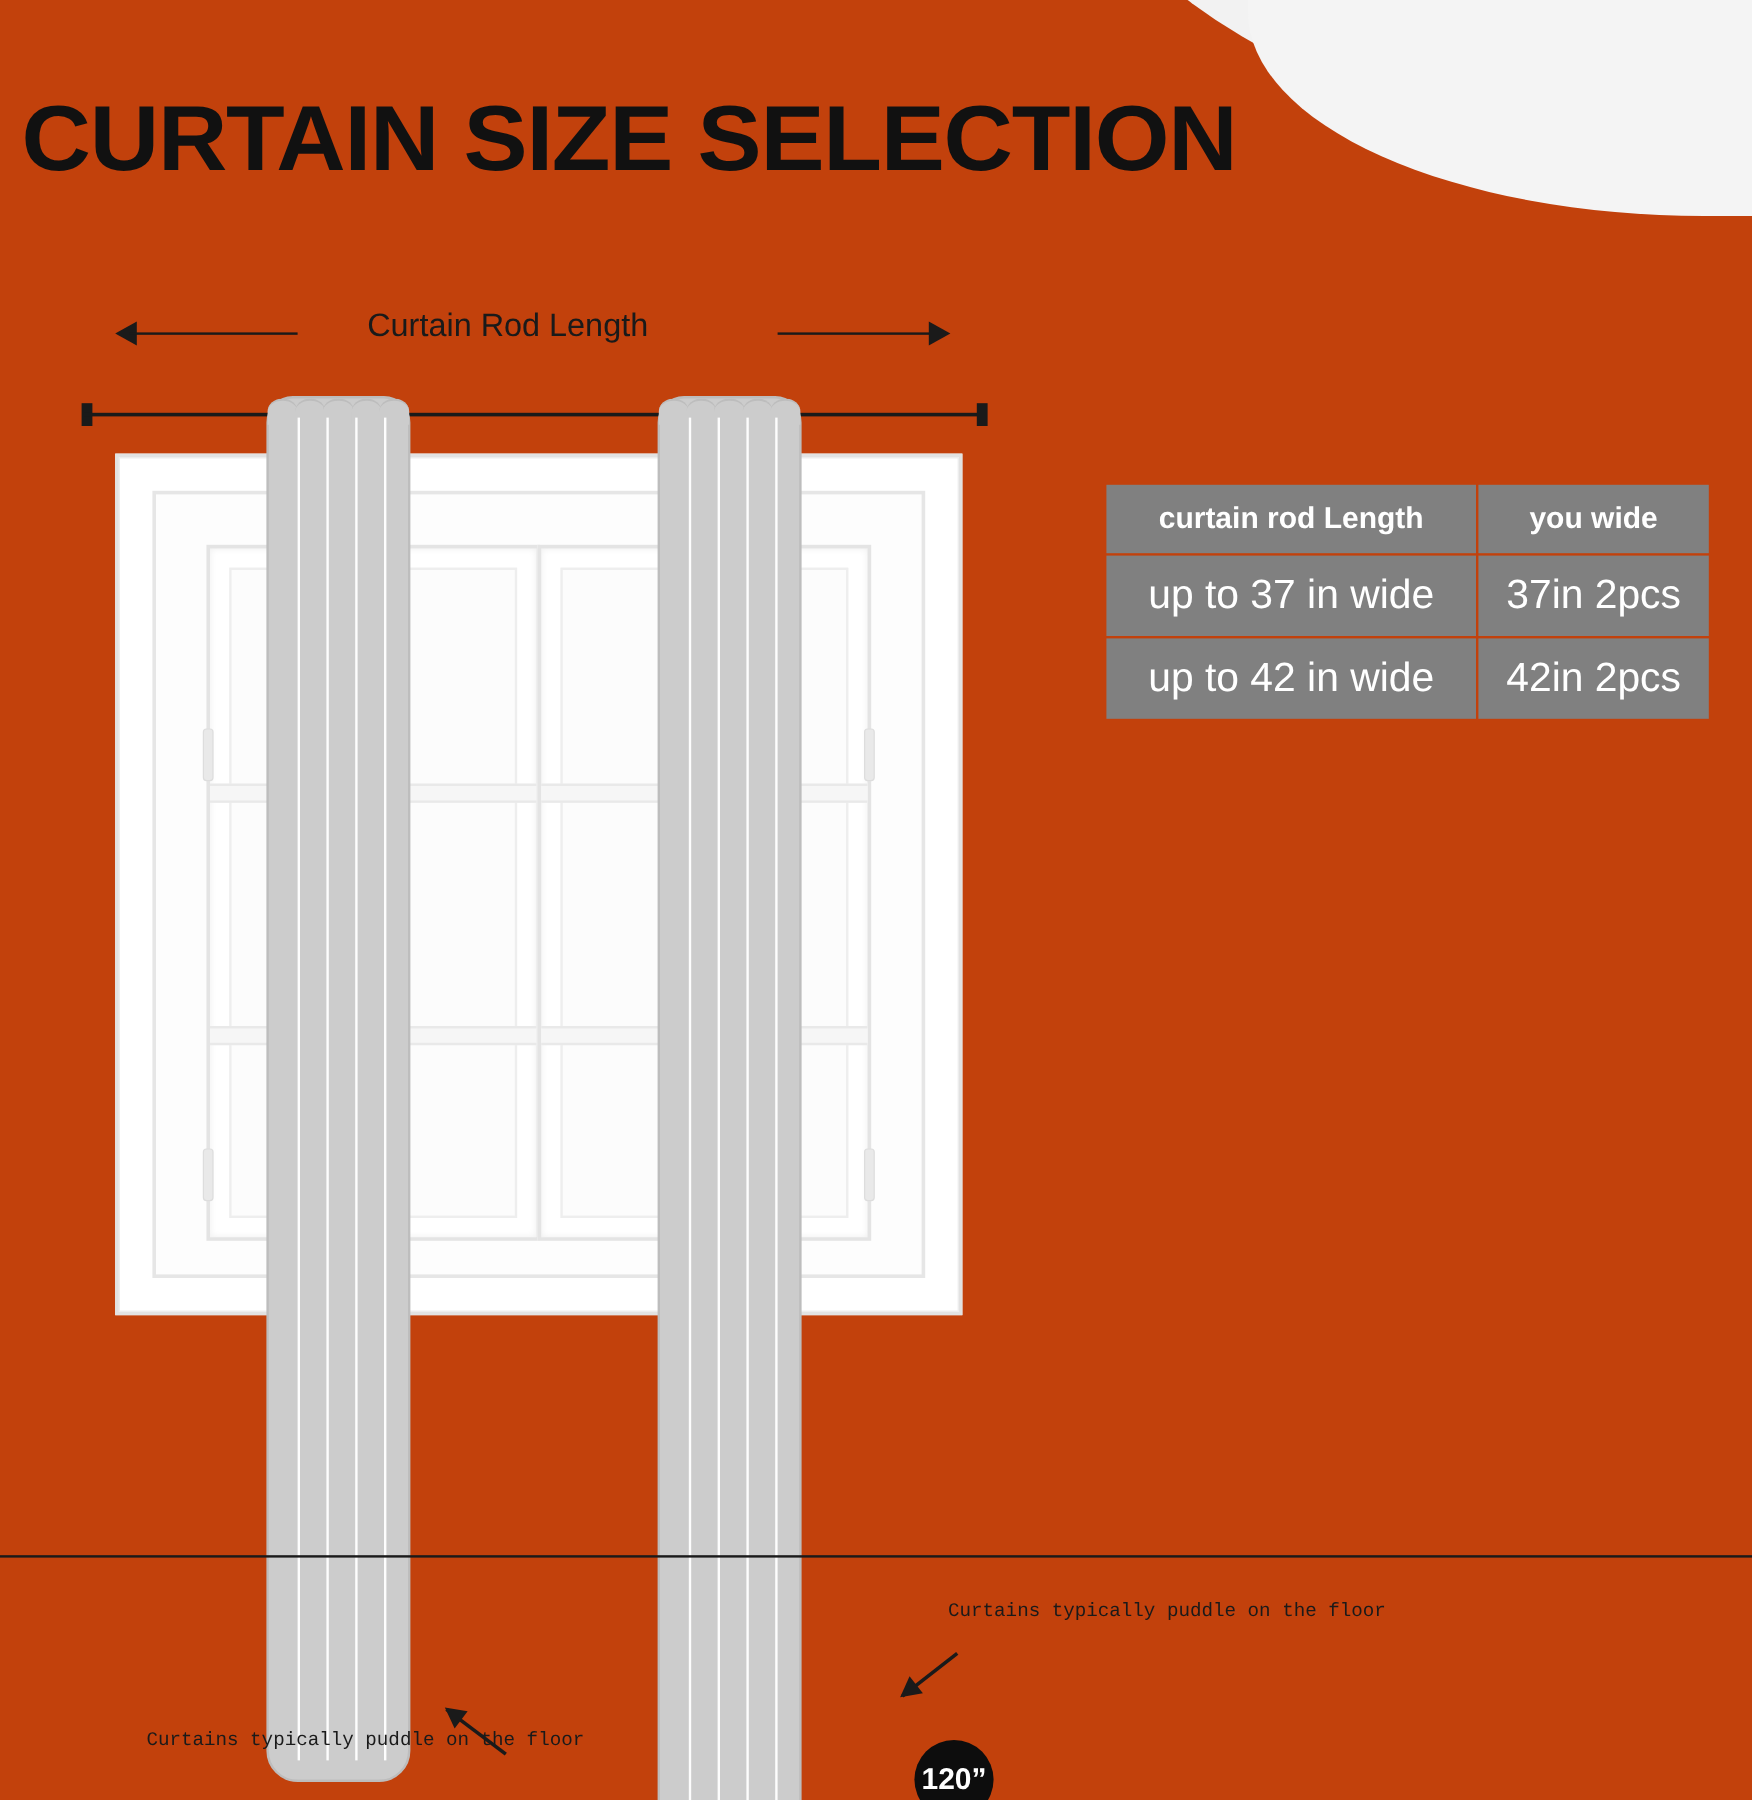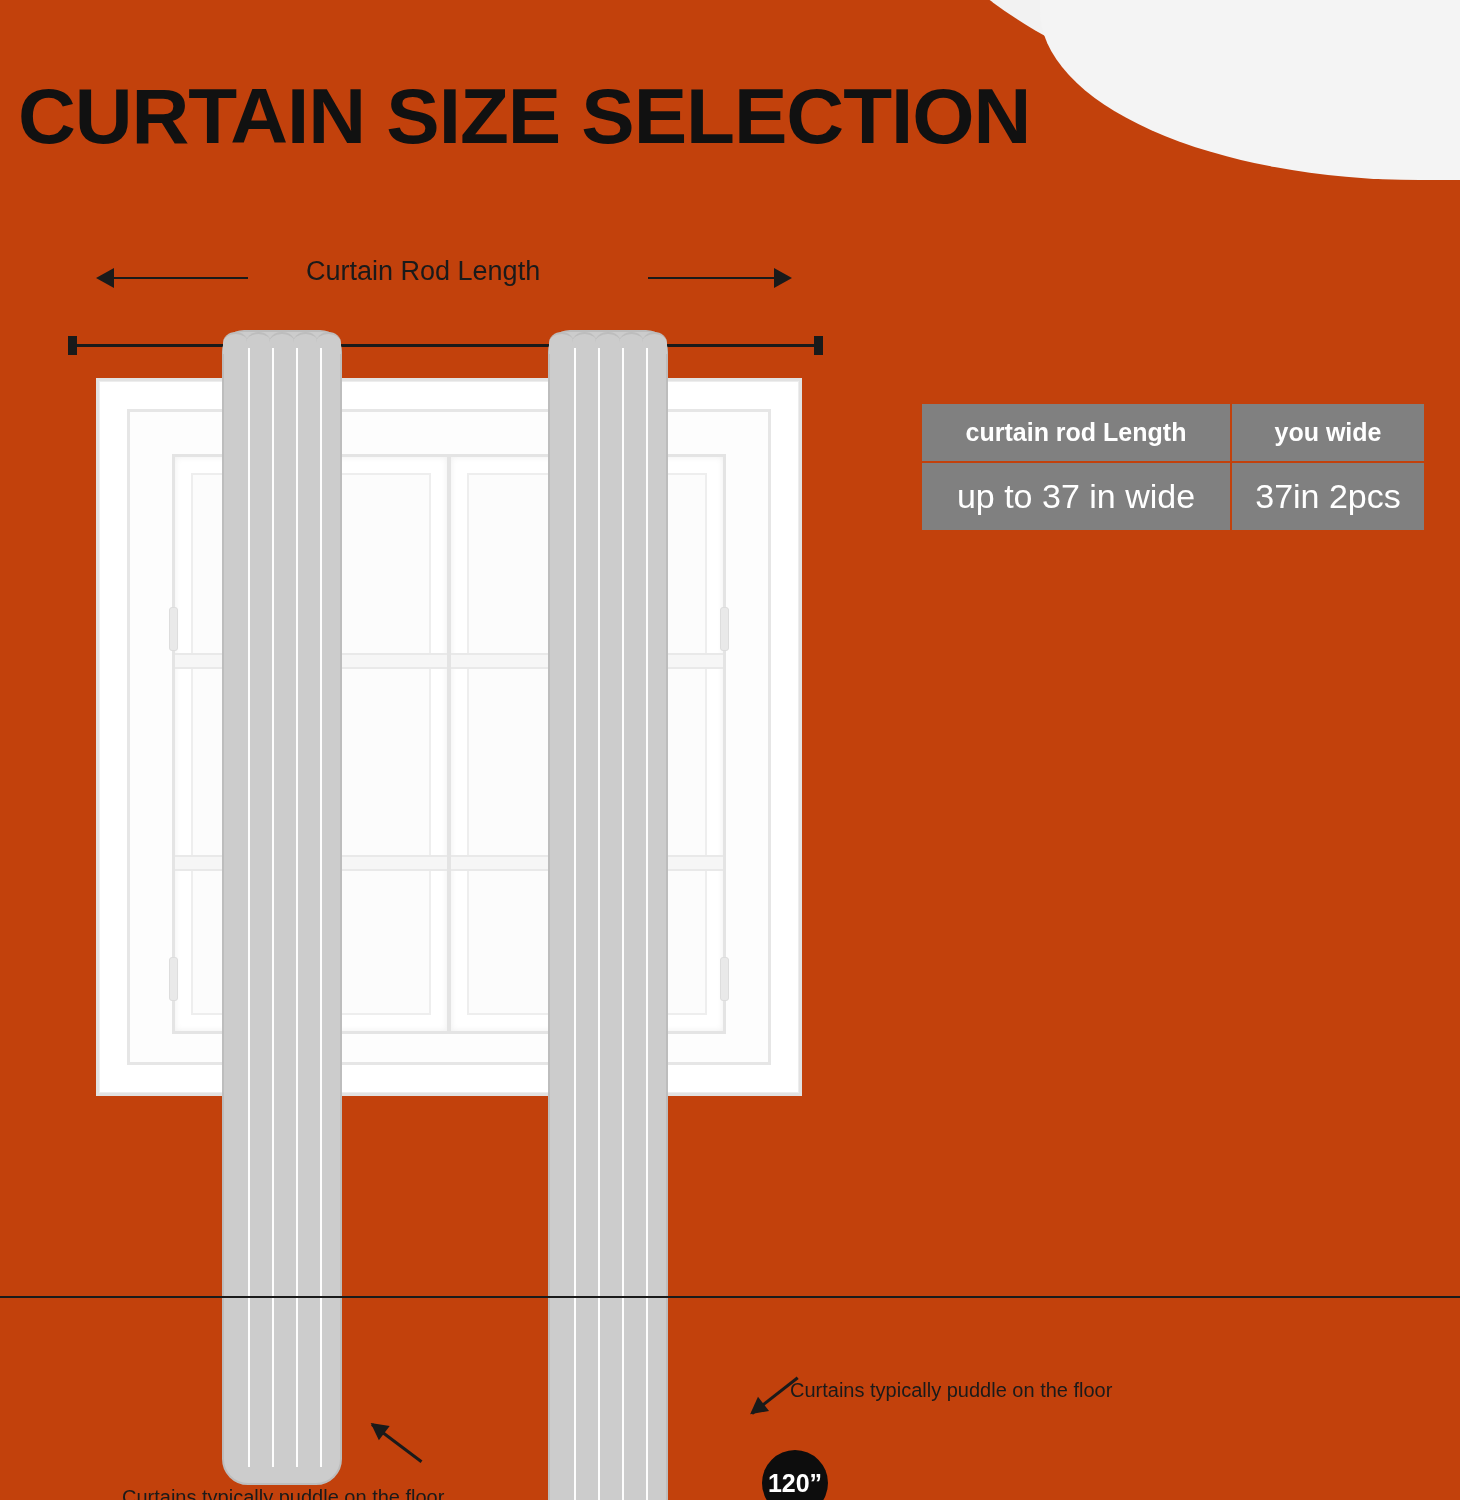--- a/index.html
+++ b/index.html
@@ -259,25 +259,24 @@
     width: 450px;
     font-size: 31px;
     line-height: 1.72;
     color: #1a1a1a;
     font-family: "Liberation Sans", sans-serif;
   }
 
   
   .puddle-note {
     position: absolute;
-    font-size: 20px;
+    font-size: 16px;
     line-height: 1.3;
     color: #1a1a1a;
-    font-family: Liberation Sans, sans-serif;
-    margin-top: 44px;
+    font-family: Liberation Mono, monospace;
   }
   .puddle-note-1 { left: 122px; top: 1440px; }
   .puddle-note-2 { left: 790px; top: 1333px; }
 
   .badge {
     position: absolute;
     width: 66px;
     height: 66px;
     border-radius: 50%;
     background: #0d0d0d;
@@ -398,20 +397,24 @@
       <tr>
         <th class="col-a">curtain rod Length</th>
         <th class="col-b">you wide</th>
       </tr>
     </thead>
     <tbody>
       <tr>
         <td class="col-a">up to 37 in wide</td>
         <td class="col-b">37in 2pcs</td>
       </tr>
+      <tr>
+        <td class="col-a">up to 42 in wide</td>
+        <td class="col-b">42in 2pcs</td>
+      </tr>
     </tbody>
   </table>
 
 
   <div class="puddle-note puddle-note-1">Curtains typically puddle on the floor</div>
   <div class="puddle-note puddle-note-2">Curtains typically puddle on the floor</div>
 
   <div class="callout-arrow arrow-108"></div>
   <div class="callout-arrow arrow-120"></div>
 

